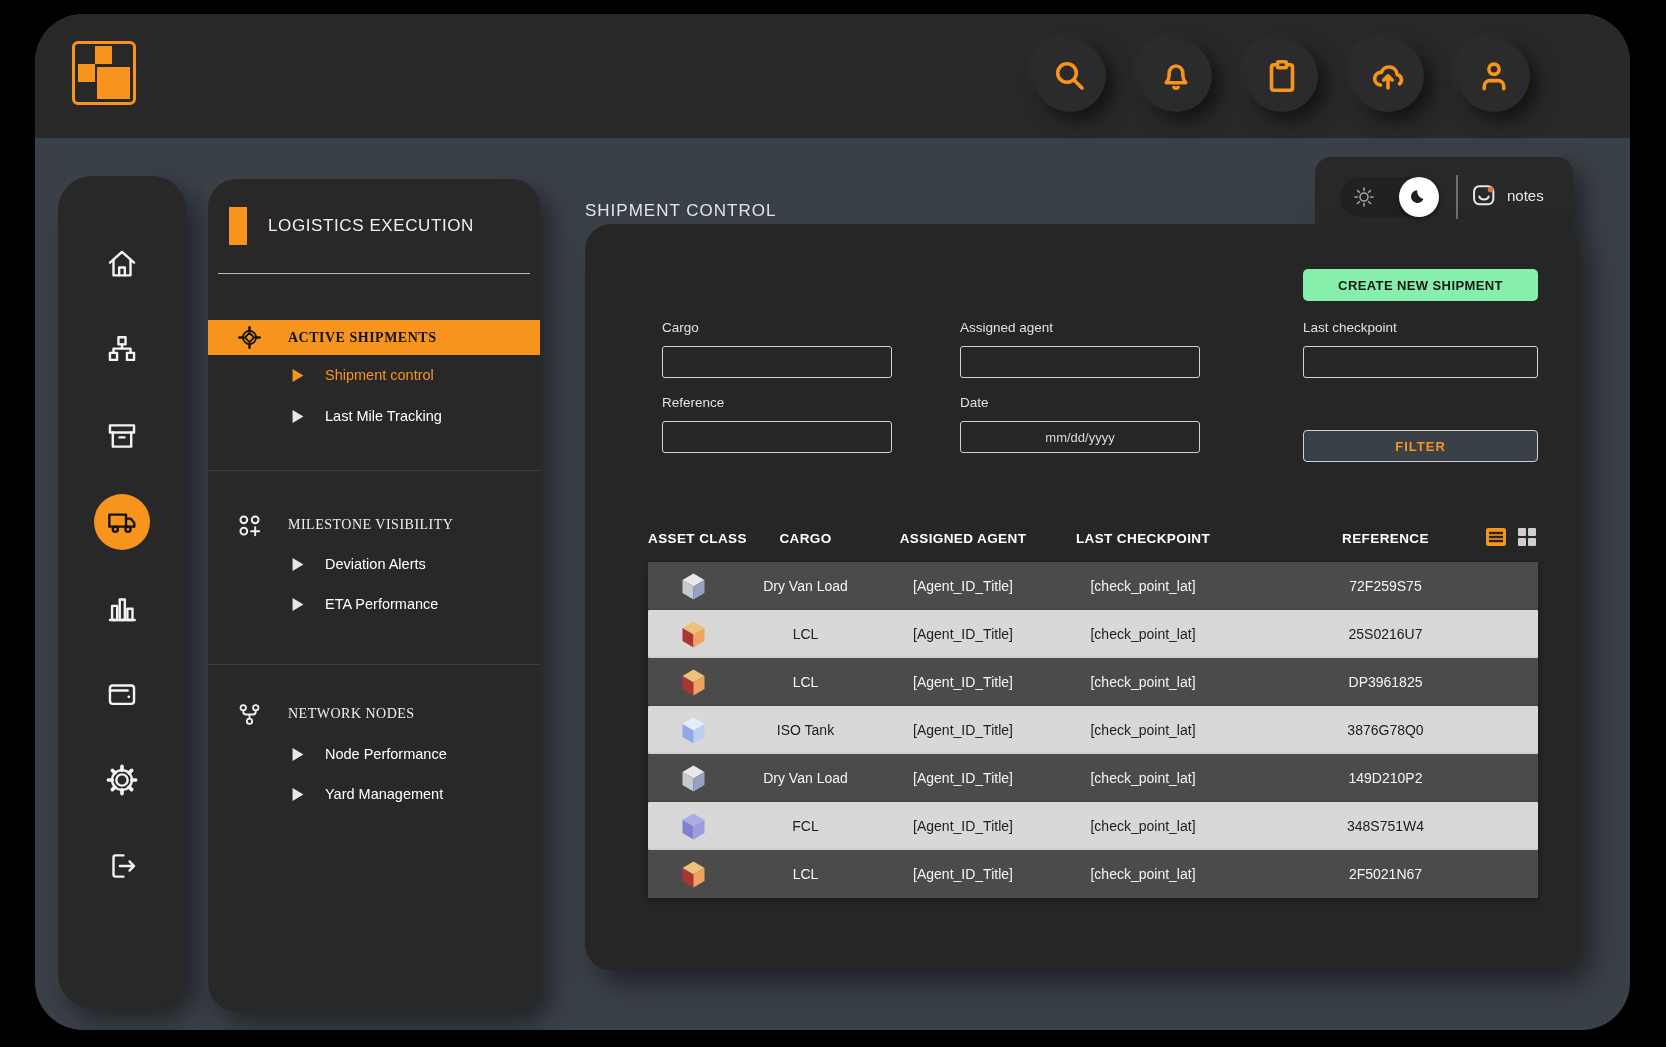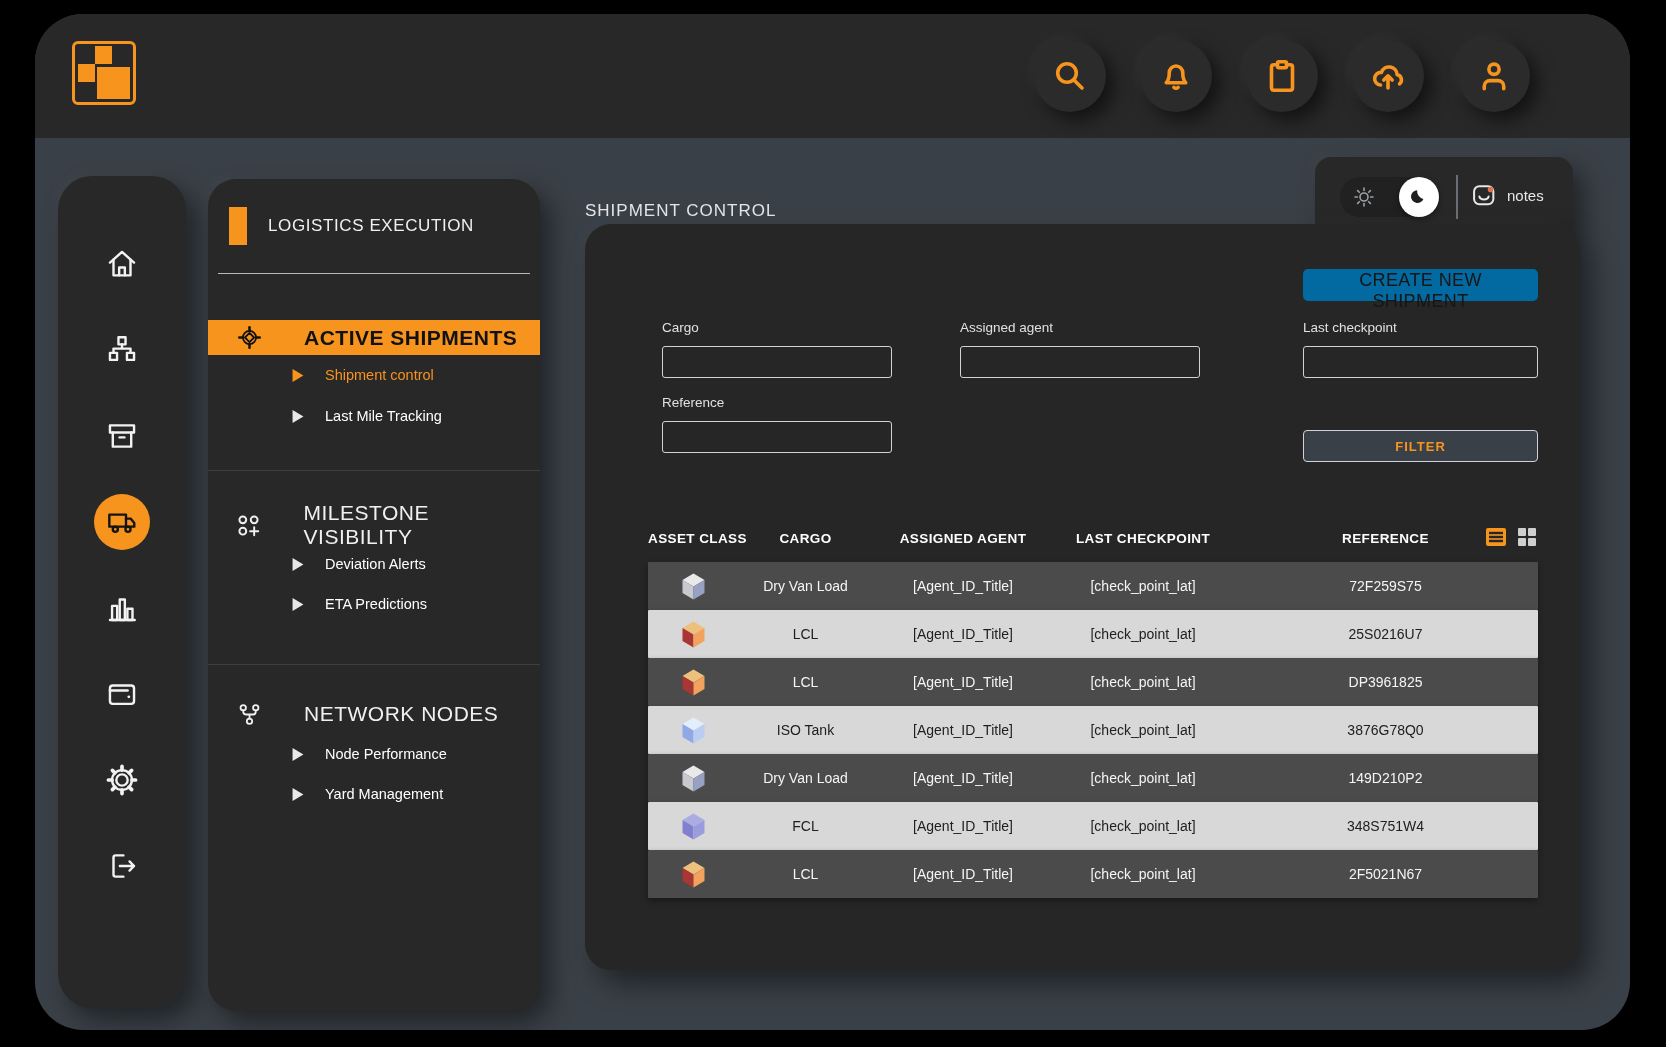--- a/index.html
+++ b/index.html
@@ -28,21 +28,21 @@
   
   .nav{position:absolute;left:173px;top:41px;width:332px;height:832px;border-radius:28px;}
   .nav-head{position:absolute;left:0;top:28px;width:100%;height:44px;}
   .nav-badge{position:absolute;left:21px;top:0px;width:18px;height:38px;background:#F7941E;}
   .nav-title{position:absolute;left:60px;top:9px;font-size:17px;letter-spacing:.6px;color:#f0f0f0;}
   .nav-div{position:absolute;left:10px;width:312px;height:0;border-top:1.5px solid #b8b8b8;top:94px;}
   .sec-div{position:absolute;left:0;width:100%;height:0;border-top:1px solid #3e3e3e;}
   .nav-sec-head{position:absolute;left:0;width:100%;height:36px;display:flex;align-items:center;}
   .nav-sec-head .sec-ic{width:26px;height:26px;margin-left:28px;display:flex;align-items:center;justify-content:center;}
   .nav-sec-head .sec-ic svg{width:25px;height:25px;stroke:#f0f0f0;fill:none;stroke-width:1.7;stroke-linecap:round;stroke-linejoin:round;}
-  .nav-sec-head .sec-lbl{margin-left:42px;font-size:21px;letter-spacing:.5px;color:#f0f0f0;}
+  .nav-sec-head .sec-lbl{margin-left:26px;font-size:14px;letter-spacing:.5px;color:#f0f0f0;font-family:Liberation Serif, serif;}
   .nav-sec-head.hl{background:#F7941E;}
   .nav-sec-head.hl .sec-ic svg{stroke:#111;}
   .nav-sec-head.hl .sec-lbl{color:#111;font-weight:bold;}
   .nav-sub{position:absolute;left:84px;height:22px;display:flex;align-items:center;cursor:pointer;}
   .nav-sub svg{width:12px;height:13px;}
   .nav-sub .tri{fill:#e8e8e8;}
   .nav-sub span{margin-left:21px;font-size:14.5px;color:#ffffff;}
   .nav-sub.active .tri{fill:#F7941E;}
   .nav-sub.active span{color:#F7941E;}
   
@@ -52,22 +52,22 @@
   .sun{position:absolute;left:12px;top:8px;width:24px;height:24px;}
   .sun svg{width:24px;height:24px;stroke:#9aa0a6;fill:none;stroke-width:1.6;stroke-linecap:round;}
   .moon{position:absolute;right:1px;top:0px;width:40px;height:40px;border-radius:50%;background:#fff;display:flex;align-items:center;justify-content:center;box-shadow:0 2px 6px rgba(0,0,0,.4);}
   .vdiv{position:absolute;left:141px;top:18px;width:1.5px;height:44px;background:#6a6f75;}
   .notes{position:absolute;left:155px;top:24px;display:flex;align-items:center;cursor:pointer;}
   .notes svg{width:28px;height:28px;}
   .notes span{margin-left:9px;font-size:15px;color:#e8e8e8;}
   
   .mainpanel{position:absolute;left:550px;top:86px;width:995px;height:746px;background:#262626;border-radius:26px;
      box-shadow:12px 14px 28px rgba(0,0,0,.45),-6px -6px 16px rgba(255,255,255,.02);}
-  .btn-create{position:absolute;left:718px;top:45px;width:235px;height:32px;background:#0369a1;border:none;border-radius:5px;
-     font-family:inherit;font-size:18px;font-weight:normal;letter-spacing:.4px;color:#161616;cursor:pointer;}
+  .btn-create{position:absolute;left:718px;top:45px;width:235px;height:32px;background:#86efac;border:none;border-radius:5px;
+     font-family:inherit;font-size:13px;font-weight:bold;letter-spacing:.4px;color:#161616;cursor:pointer;}
   .field{position:absolute;}
   .field label{display:block;font-size:13.5px;color:#dfe1e3;margin-bottom:11px;}
   .field input{display:block;background:transparent;border:1.5px solid #cfd3d8;border-radius:3px;height:32px;box-sizing:border-box;
      color:#eee;font-family:inherit;font-size:14px;padding:0 10px;outline:none;}
   .field input::placeholder{color:#d8d8d8;font-size:13px;}
   .f-c1{left:77px;width:230px;} .f-c2{left:375px;width:240px;} .f-c3{left:718px;width:235px;}
   .f-r1{top:96px;} .f-r2{top:171px;}
   .f-c1 input{width:230px;} .f-c2 input{width:240px;} .f-c3 input{width:235px;}
   .input-date{text-align:center;}
   .btn-filter{position:absolute;left:718px;top:206px;width:235px;height:32px;background:#3a4047;border:1.5px solid #cfd3d8;border-radius:4px;
@@ -259,21 +259,21 @@
       <div class="nav-sub" style="top:374px;">
         <svg viewBox="0 0 10 12">
             <polygon class="tri" points="0,0 10,6 0,12"></polygon>
           </svg>
         <span>Deviation Alerts</span>
       </div>
       <div class="nav-sub" style="top:414px;">
         <svg viewBox="0 0 10 12">
             <polygon class="tri" points="0,0 10,6 0,12"></polygon>
           </svg>
-        <span>ETA Predictions</span>
+        <span>ETA Performance</span>
       </div>
 
       <div class="sec-div" style="top:485px;"></div>
 
       <div class="nav-sec-head" style="top:517px;">
         <span class="sec-ic">
           <svg viewBox="0 0 24 24">
               <circle cx="6" cy="5.5" r="2.6"></circle>
               <circle cx="18" cy="5.5" r="2.6"></circle>
               <circle cx="12" cy="18.5" r="2.6"></circle>
@@ -344,20 +344,24 @@
         <input type="text" value="" style="">
       </div>
       <div class="field f-c3 f-r1">
         <label>Last checkpoint</label>
         <input type="text" value="" style="">
       </div>
       <div class="field f-c1 f-r2">
         <label>Reference</label>
         <input type="text" value="" style="">
       </div>
+      <div class="field f-c2 f-r2">
+        <label>Date</label>
+        <input type="text" class="input-date" placeholder="mm/dd/yyyy" style="">
+      </div>
       <button class="btn-filter">FILTER</button>
 
       <div class="table">
         <div class="thead tgrid">
           <div class="th">ASSET CLASS</div>
           <div class="th">CARGO</div>
           <div class="th">ASSIGNED AGENT</div>
           <div class="th">LAST CHECKPOINT</div>
           <div class="th">REFERENCE</div>
           <div class="views">

